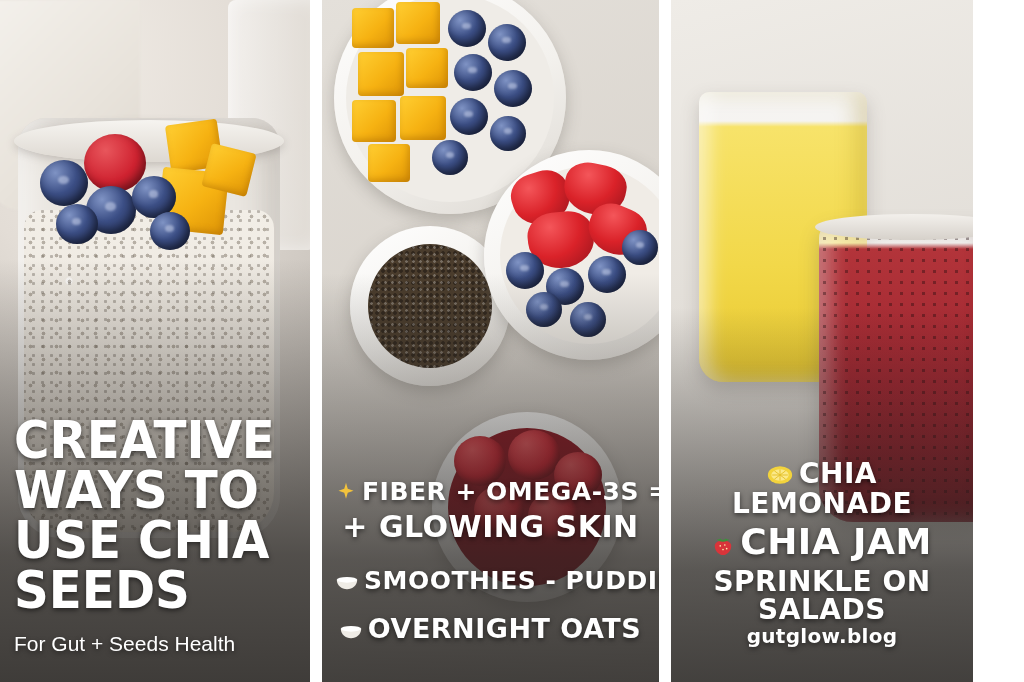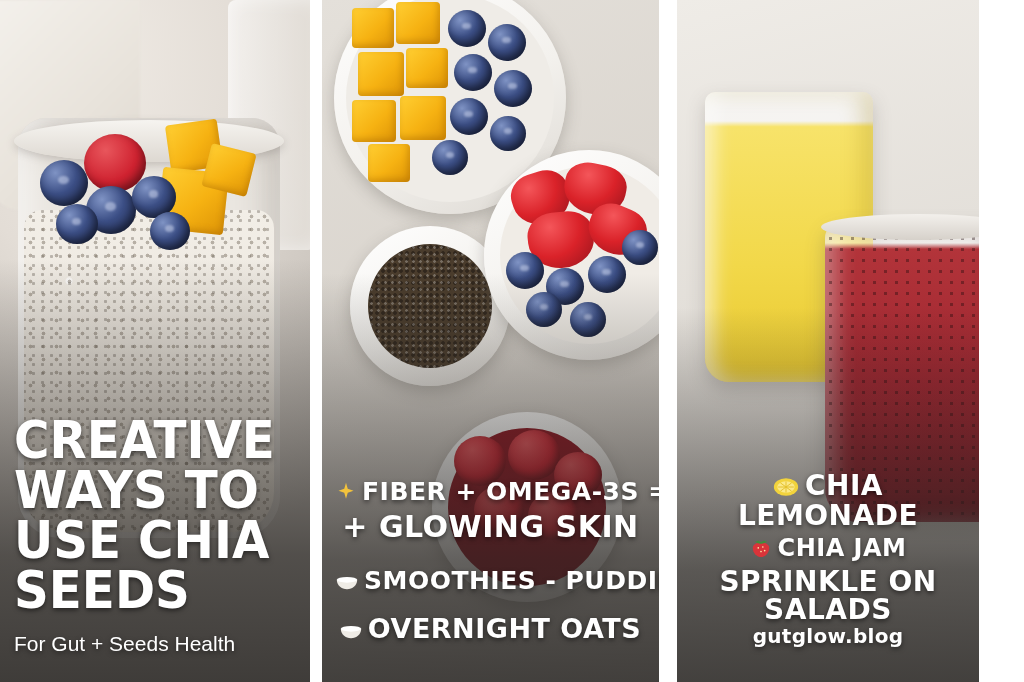--- a/index.html
+++ b/index.html
@@ -22,21 +22,21 @@
   }
   .panel {
     position: relative;
     height: 682px;
     overflow: hidden;
     background: #a21caf;
   }
   .panel-1 { width: 310px; }
   .gap { width: 12px; height: 682px; background: #ffffff; }
   .panel-2 { width: 337px; }
-  .panel-3 { width: 302px; margin-left: 6px; }
+  .panel-3 { width: 302px; }
 
   
   .scene { position: absolute; inset: 0; }
   .bg-soft {
     position: absolute; inset: 0;
     background:
       radial-gradient(120% 80% at 30% 8%, #efeae4 0%, #e3ddd6 40%, #cdc7c0 72%, #b9b3ac 100%);
   }
   .vignette-bottom {
     position: absolute; left: 0; right: 0; bottom: 0; height: 62%;
@@ -200,21 +200,21 @@
   .p2-line1 { font-size: 25px; margin-bottom: 6px; white-space: nowrap; }
   .p2-line2 { font-size: 30px; margin-bottom: 4px; }
   .p2-line3 { font-size: 30px; }
   .p2-line4 { font-size: 25px; margin-top: 26px; white-space: nowrap; }
   .p2-line5 { font-size: 27px; margin-top: 20px; }
   .glyph { display: inline-block; vertical-align: -2px; margin-right: 6px; }
 
   
   .p3-text { bottom: 18px; }
   .p3-line1 { font-size: 28px; margin-bottom: 6px; }
-  .p3-line2 { font-size: 24px; margin-bottom: 6px; }
+  .p3-line2 { font-size: 36px; margin-bottom: 6px; }
   .p3-line3 { font-size: 28px; }
   .p3-cta {
     margin-top: 28px;
     font-size: 19px;
     font-family: "DejaVu Sans", sans-serif;
     font-weight: 700;
     letter-spacing: 0.6px;
     text-transform: uppercase;
     text-shadow: 0 2px 5px rgba(0,0,0,0.5);
   }

